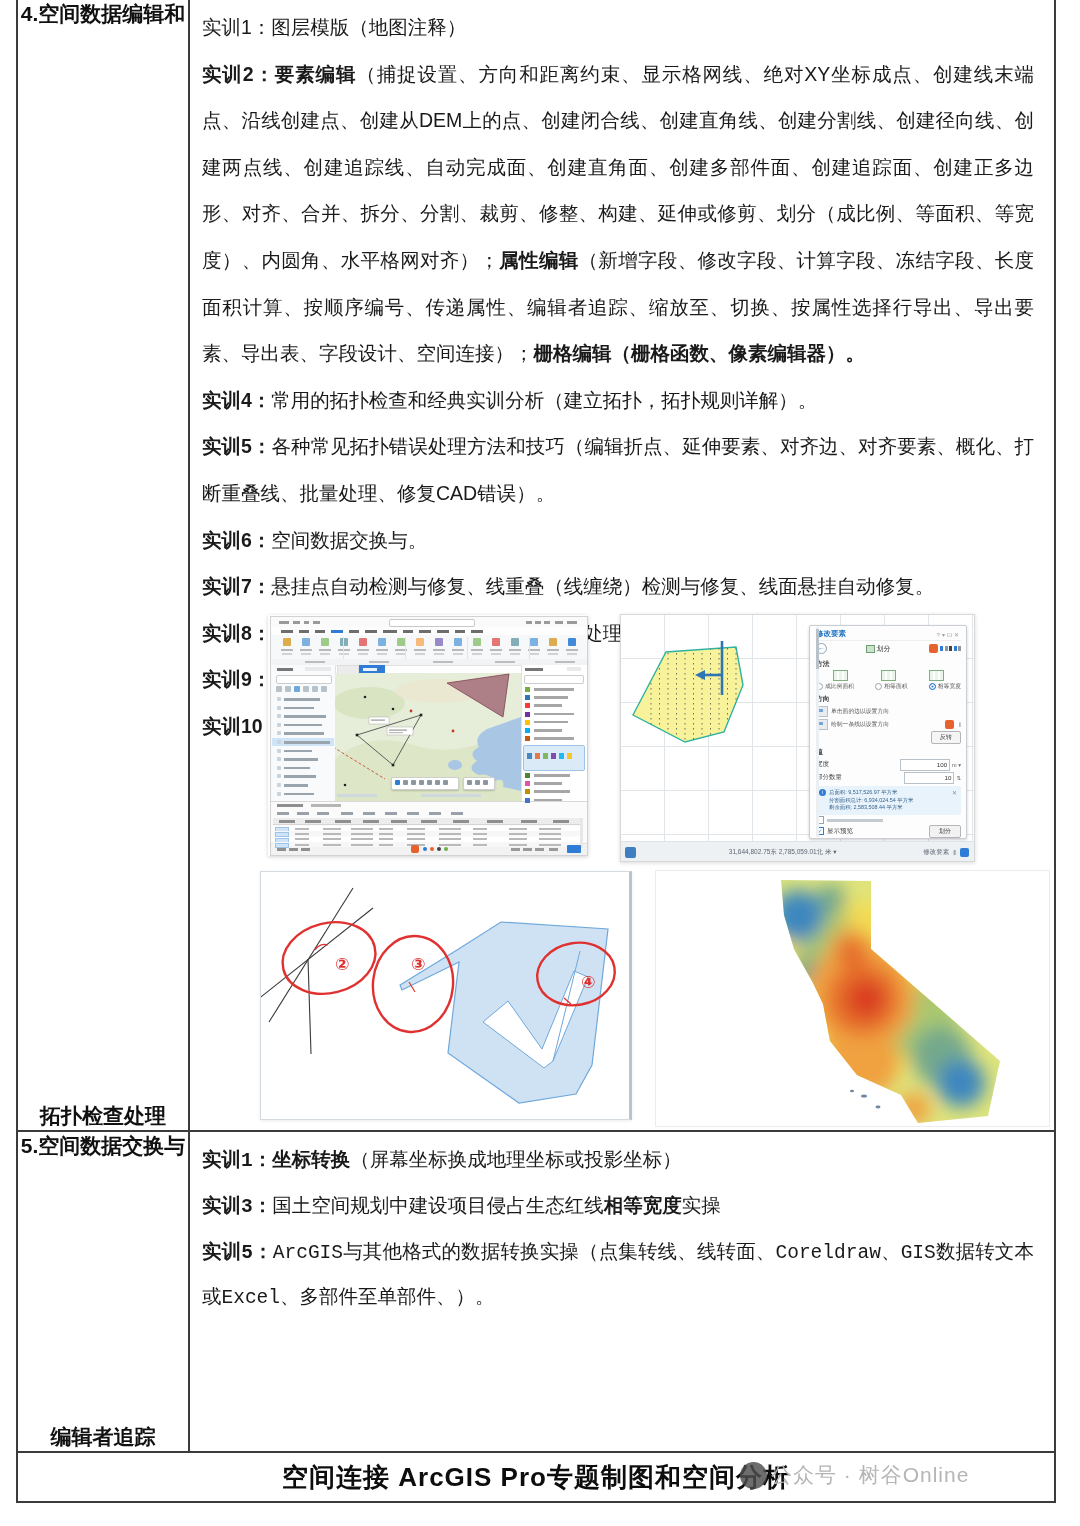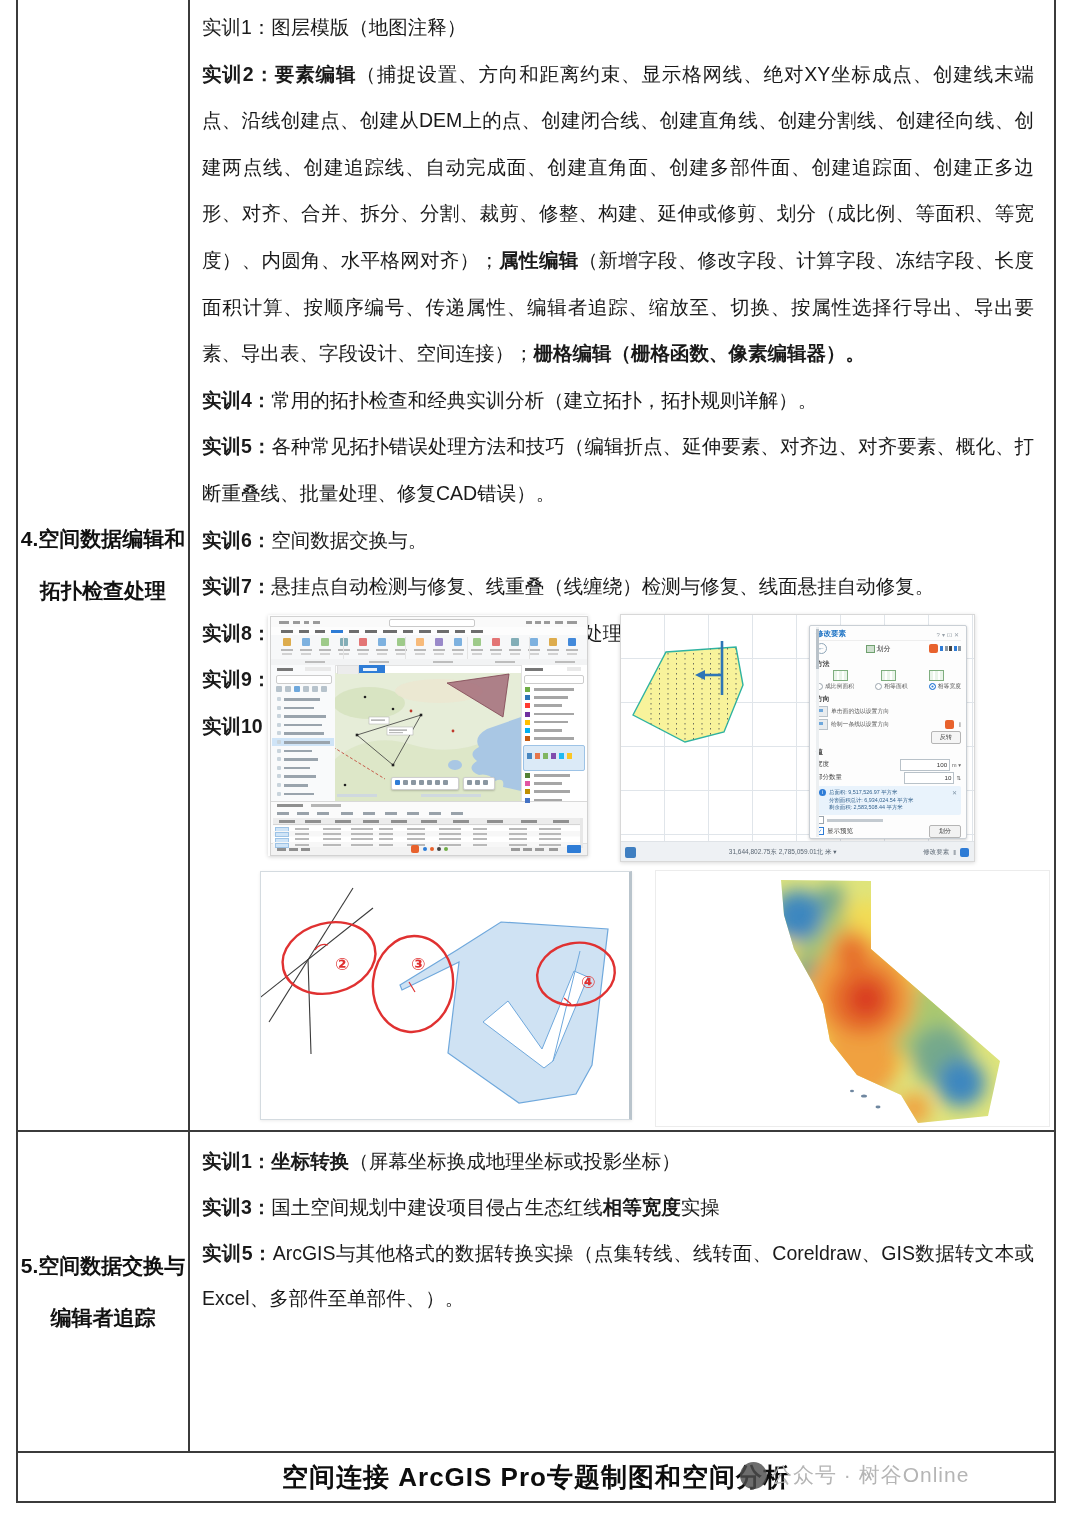--- a/index.html
+++ b/index.html
@@ -2,26 +2,26 @@
 <html><head>
 <meta charset="utf-8">
 <style>
   html,body{margin:0;padding:0;background:#ffffff;}
   body{font-family:"Liberation Sans","DejaVu Sans",sans-serif;color:#1f1f1f;}
   .page{position:relative;width:1080px;height:1526px;background:#fff;overflow:hidden;}
   .tbl{position:absolute;left:16px;top:0;width:1036px;border-left:2px solid #3b3b3b;border-right:2px solid #3b3b3b;}
   .trow{display:flex;box-sizing:border-box;}
   .row1{height:1130px;}
   .row2{height:321px;border-top:2px solid #3b3b3b;}
-  .cell-label{width:172px;border-right:2px solid #3b3b3b;display:flex;flex-direction:column;align-items:center;justify-content:center;gap:24px;flex:none;box-sizing:border-box;}
+  .cell-label{width:172px;border-right:2px solid #3b3b3b;display:flex;flex-direction:column;align-items:center;justify-content:space-between;gap:24px;flex:none;box-sizing:border-box;}
   .cell-label div{font-weight:700;font-size:21px;color:#111;white-space:nowrap;}
   .cell-body{position:relative;flex:1;box-sizing:border-box;padding:4px 20px 0 12px;overflow:hidden;}
   .para{font-size:19.5px;text-align:justify;word-break:break-all;color:#1a1a1a;}
   .sec4 .para{line-height:46.6px;}
-  .sec5 .para{line-height:45.8px;}
+  .sec5 .para{line-height:45.8px;font-family:Liberation Mono, monospace;}
   .sec5.cell-body{padding-top:7px;}
   .figs{position:absolute;left:0;top:0;width:100%;height:100%;pointer-events:none;}
   .figs>*{pointer-events:auto;}
 
   
   .frow{position:relative;height:48px;border-top:2px solid #3b3b3b;border-bottom:2px solid #3b3b3b;display:flex;align-items:center;justify-content:center;}
   .ftitle{font-weight:700;font-size:26px;color:#0d0d0d;letter-spacing:1px;}
   .wm{position:absolute;left:722px;top:8px;display:flex;align-items:center;gap:4px;}
   .wm-circle{width:27px;height:27px;border-radius:50%;background:#4d4d4d;opacity:.82;flex:none;}
   .wm-text{font-size:21px;color:#b5b5b5;white-space:nowrap;letter-spacing:1px;}

